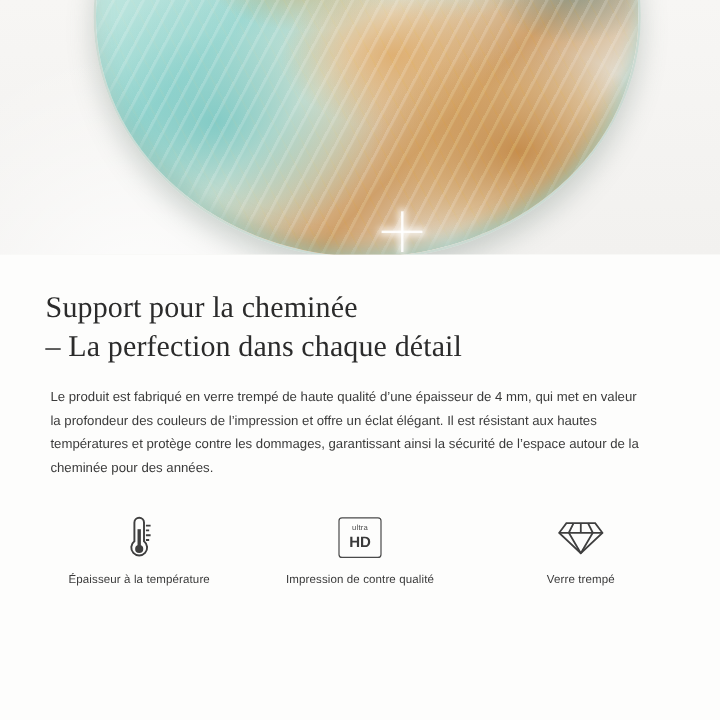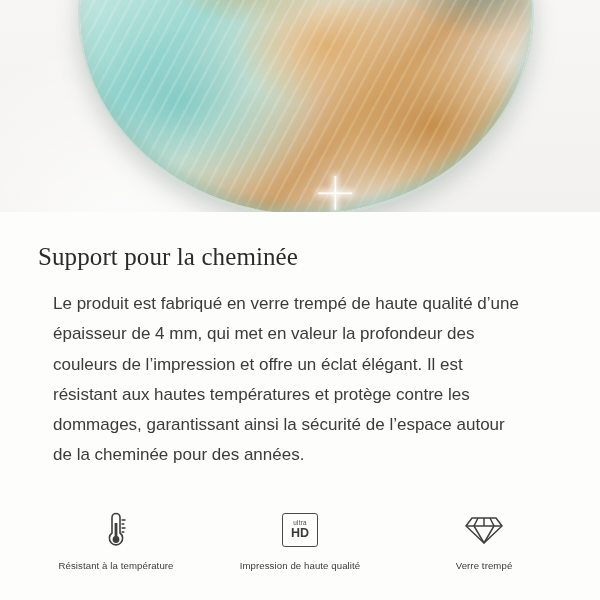--- a/index.html
+++ b/index.html
@@ -109,24 +109,24 @@
     font-family: "Liberation Serif", serif;
     font-size: 25px;
     line-height: 1.32;
     color: #2b2b2b;
     font-weight: 400;
     margin: 0 0 16px 0;
     letter-spacing: 0.1px;
   }
   .title .line2 { display: block; }
   .body-text {
-    font-size: 17px;
+    font-size: 11px;
     line-height: 1.78;
     color: #3b3b3b;
-    margin: 15px;
+    margin: 4px;
     max-width: 528px;
   }
 
   
   .features {
     display: grid;
     grid-template-columns: repeat(3, 1fr);
     row-gap: 14px;
     padding: 22px 24px 0 24px;
   }
@@ -182,49 +182,50 @@
     <div class="glass">
       <div class="glass-art"></div>
       <div class="glass-edge"></div>
     </div>
     <div class="sparkle"></div>
   </div>
 
   <div class="content">
     <h1 class="title">
       <span>Support pour la cheminée</span>
+      <span class="line2">– La perfection dans chaque détail</span>
     </h1>
     <p class="body-text">Le produit est fabriqué en verre trempé de haute qualité d’une épaisseur de 4 mm, qui met en valeur la profondeur des couleurs de l’impression et offre un éclat élégant. Il est résistant aux hautes températures et protège contre les dommages, garantissant ainsi la sécurité de l’espace autour de la cheminée pour des années.</p>
   </div>
 
   <div class="features">
 
     <div class="feature">
       <div class="feature-icon">
         <svg width="26" height="42" viewBox="0 0 26 42" fill="none" stroke="#3f3f3f" stroke-width="1.6">
           <path d="M13 4.5 a4 4 0 0 1 4 4 v15.5 a6.6 6.6 0 1 1 -8 0 V8.5 a4 4 0 0 1 4 -4 z"></path>
           <circle cx="13" cy="30.5" r="3.4" fill="#3f3f3f" stroke="none"></circle>
           <rect x="11.6" y="14" width="2.8" height="14" fill="#3f3f3f" stroke="none"></rect>
           <line x1="18.6" y1="11" x2="22.5" y2="11"></line>
           <line x1="18.6" y1="15" x2="21.3" y2="15"></line>
           <line x1="18.6" y1="19" x2="22.5" y2="19"></line>
           <line x1="18.6" y1="23" x2="21.3" y2="23"></line>
         </svg>
       </div>
-      <div class="feature-label">Résistant à la température</div>
+      <div class="feature-label">Épaisseur à la température</div>
     </div>
 
     <div class="feature">
       <div class="feature-icon">
         <div class="hd-badge">
           <span class="ultra">ultra</span>
           <span class="hd">HD</span>
         </div>
       </div>
-      <div class="feature-label">Impression de haute qualité</div>
+      <div class="feature-label">Impression de contre qualité</div>
     </div>
 
 
     <div class="feature">
       <div class="feature-icon">
         <svg width="40" height="34" viewBox="0 0 40 34" fill="none" stroke="#3f3f3f" stroke-width="1.5">
           <path d="M8 5 h24 l6 8 l-18 17 l-18 -17 z"></path>
           <path d="M2 13 h36"></path>
           <path d="M14 5 l-4 8 l10 17"></path>
           <path d="M26 5 l4 8 l-10 17"></path>

